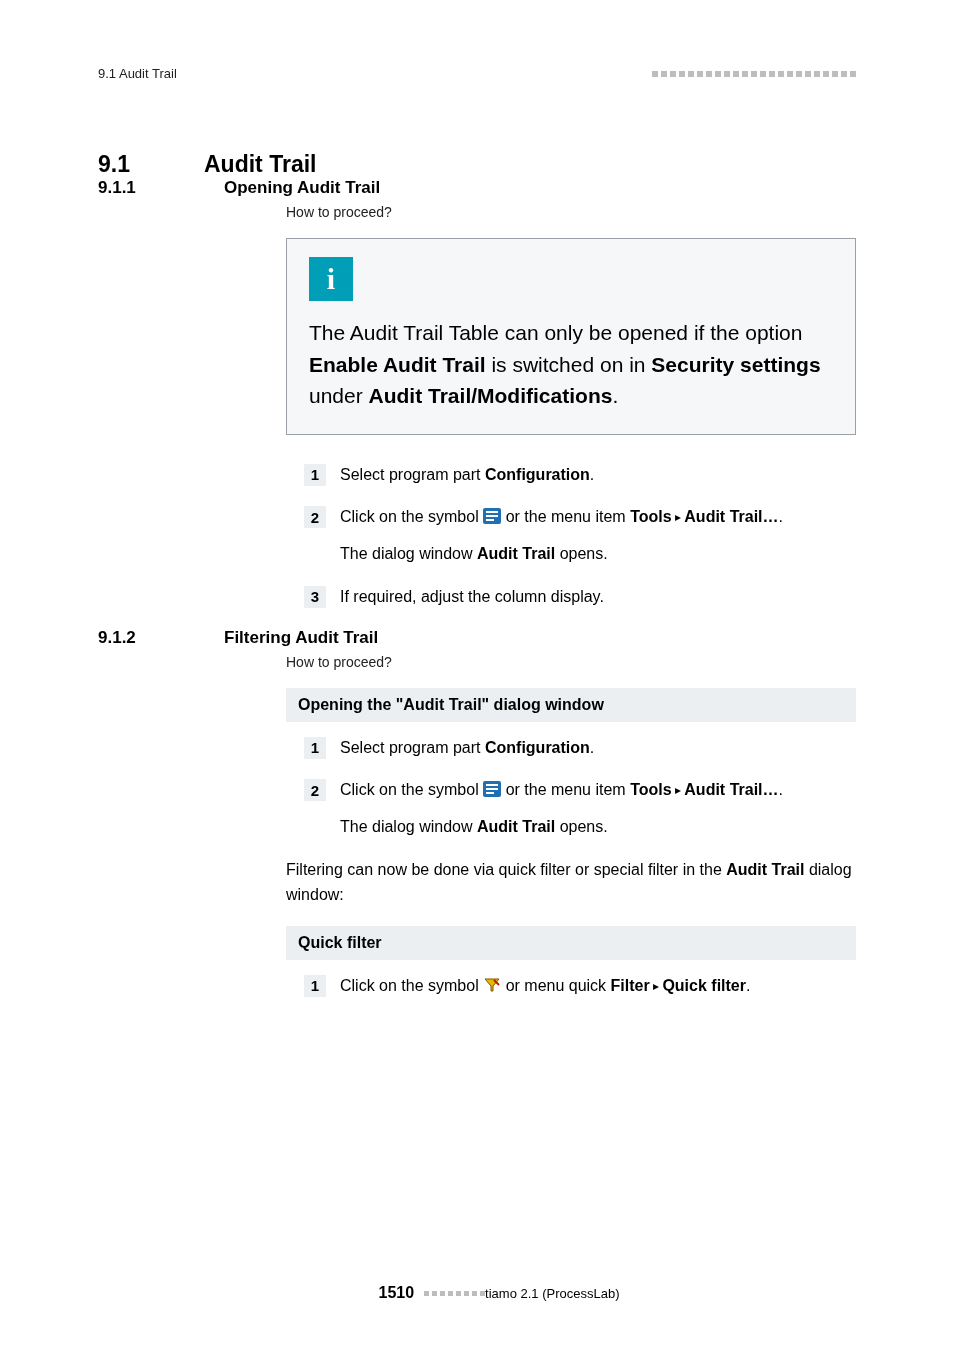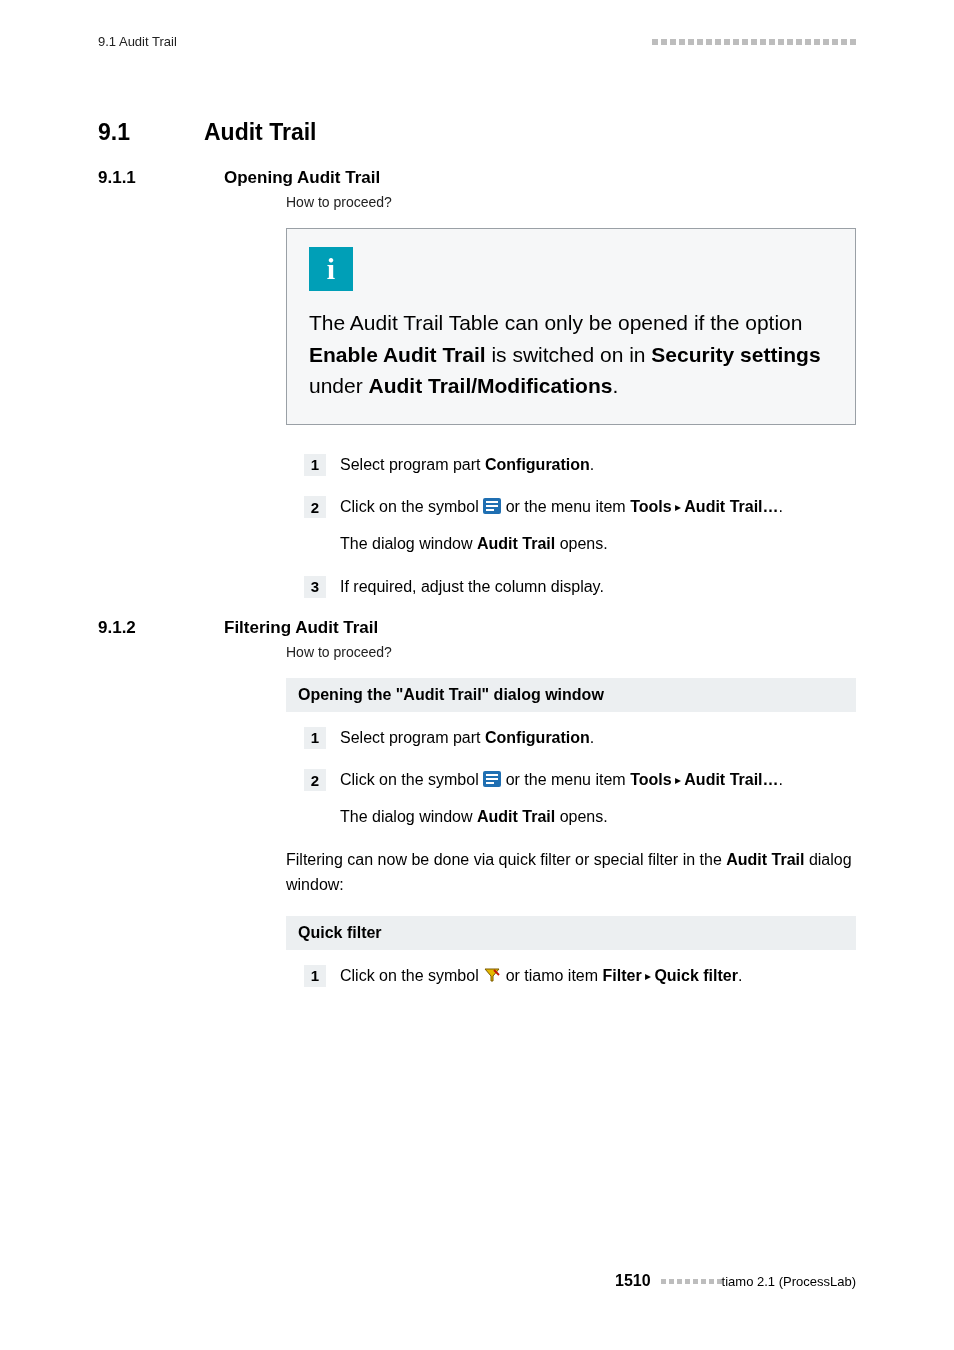--- a/index.html
+++ b/index.html
@@ -1,23 +1,23 @@
 <!DOCTYPE html>
 <html><head>
 <meta charset="utf-8">
 <style>
   * { box-sizing: border-box; margin: 0; padding: 0; }
   html, body { width: 954px; background: #fff; font-family: "Segoe UI", "Helvetica Neue", Arial, sans-serif; color: #000; }
-  .page { width: 954px; min-height: 1350px; padding: 34px 98px 40px 98px; position: relative; }
+  .page { width: 954px; min-height: 1350px; padding: 66px 98px 40px 98px; position: relative; }
   .running-head { display: flex; justify-content: space-between; align-items: center; font-size: 13px; color: #222; margin-bottom: 70px; }
   .dots-row { display: flex; gap: 3px; }
   .dots-row.small .dot { width: 5px; height: 5px; }
   .dot { width: 6px; height: 6px; background: #bdbdbd; display: inline-block; }
   .chapter-title { font-size: 34px; font-weight: 800; margin-bottom: 40px; letter-spacing: 0.3px; }
-  .section-row { display: flex; align-items: baseline; gap: 38px; margin-bottom: 22px; }
+  .section-row { display: flex; align-items: baseline; gap: 38px; }
   .section-num { font-size: 23px; font-weight: 800; min-width: 68px; }
   .section-title { font-size: 23px; font-weight: 800; }
   .subsection-row { display: flex; align-items: baseline; gap: 58px; margin-bottom: 6px; }
   .subsection-num { font-size: 17px; font-weight: 800; min-width: 68px; }
   .subsection-title { font-size: 17px; font-weight: 800; }
   .indent-block { margin-left: 188px; }
   .howto { font-size: 14px; color: #222; margin-bottom: 18px; }
   .note-box { border: 1px solid #9aa0a6; background: #f6f7f8; padding: 18px 22px 22px 22px; margin-bottom: 28px; }
   .note-head-row { display: flex; align-items: flex-start; gap: 22px; margin-bottom: 16px; }
   .info-icon { width: 44px; height: 44px; background: #009fb7; display: flex; align-items: center; justify-content: center; color: #fff; font-weight: 900; font-size: 30px; font-family: Georgia, serif; flex: 0 0 44px; }
@@ -25,21 +25,21 @@
   .note-title { font-weight: 700; font-size: 16px; padding-bottom: 4px; border-bottom: 1px solid #888; margin-bottom: 4px; }
   .note-body { font-size: 21px; line-height: 1.5; }
   .b { font-weight: 700; }
   .step { display: flex; align-items: flex-start; gap: 14px; margin: 14px 0 18px 18px; }
   .step-num-box { background: #eceff1; color: #000; font-weight: 700; width: 22px; height: 22px; display: flex; align-items: center; justify-content: center; font-size: 15px; flex: 0 0 22px; margin-top: 1px; }
   .step-body { font-size: 16px; line-height: 1.55; flex: 1; }
   .step-body p + p { margin-top: 12px; }
   .inline-icon { display: inline-flex; width: 18px; height: 16px; vertical-align: -2px; }
   .sub-head-strip { background: #eceff1; font-weight: 800; font-size: 16px; padding: 8px 12px; margin: 10px 0 14px 0; }
   .plain-para { font-size: 16px; line-height: 1.55; margin: 14px 0 18px 0; }
-  .footer { position: absolute; bottom: 60px; left: 98px; right: 98px; display: flex; justify-content: flex-end; align-items: center; font-size: 13px; margin-left: 44px; }
+  .footer { position: absolute; bottom: 48px; left: 98px; right: 98px; display: flex; justify-content: center; align-items: center; font-size: 13px; margin-left: 44px; }
   .footer-left { display: flex; align-items: center; gap: 10px; }
   .page-num { font-weight: 800; font-size: 16px; }
   .tri { font-size: 12px; vertical-align: 1px; }
 </style>
 </head>
 <body>
 <div class="page">
 
 <div class="running-head">
   <span>9.1 Audit Trail</span>
@@ -175,21 +175,21 @@
     <div class="step-num-box">1</div>
     <div class="step-body">
       <p>
         <span>Click on the symbol </span>
         <span class="inline-icon">
           <svg viewBox="0 0 18 16">
                 <polygon points="2,2 16,2 10,9 10,14 8,14 8,9" fill="#e6b800" stroke="#7a5b00" stroke-width="1"></polygon>
                 <path d="M11 3 L16 8" stroke="#c21807" stroke-width="2"></path>
               </svg>
         </span>
-        <span> or tiamo item </span><span class="b">Filter</span><span class="tri"> ▸ </span><span class="b">Quick filter</span><span>.</span>
+        <span> or menu quick </span><span class="b">Filter</span><span class="tri"> ▸ </span><span class="b">Quick filter</span><span>.</span>
       </p>
     </div>
   </div>
 
 </div>
 
 <div class="footer">
   <div class="footer-left">
     <span class="page-num">1510</span>
     <span class="dots-row small">

